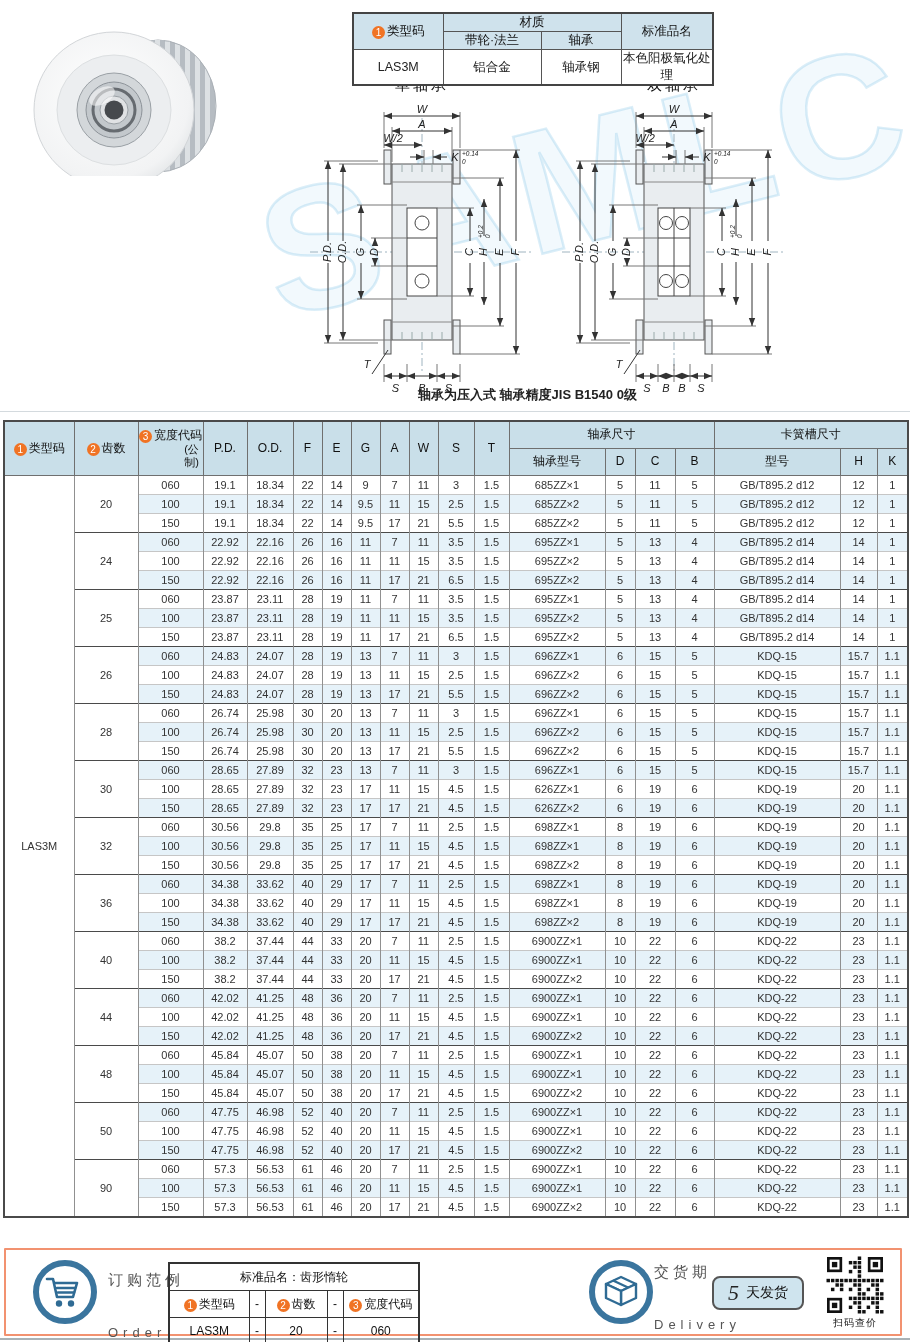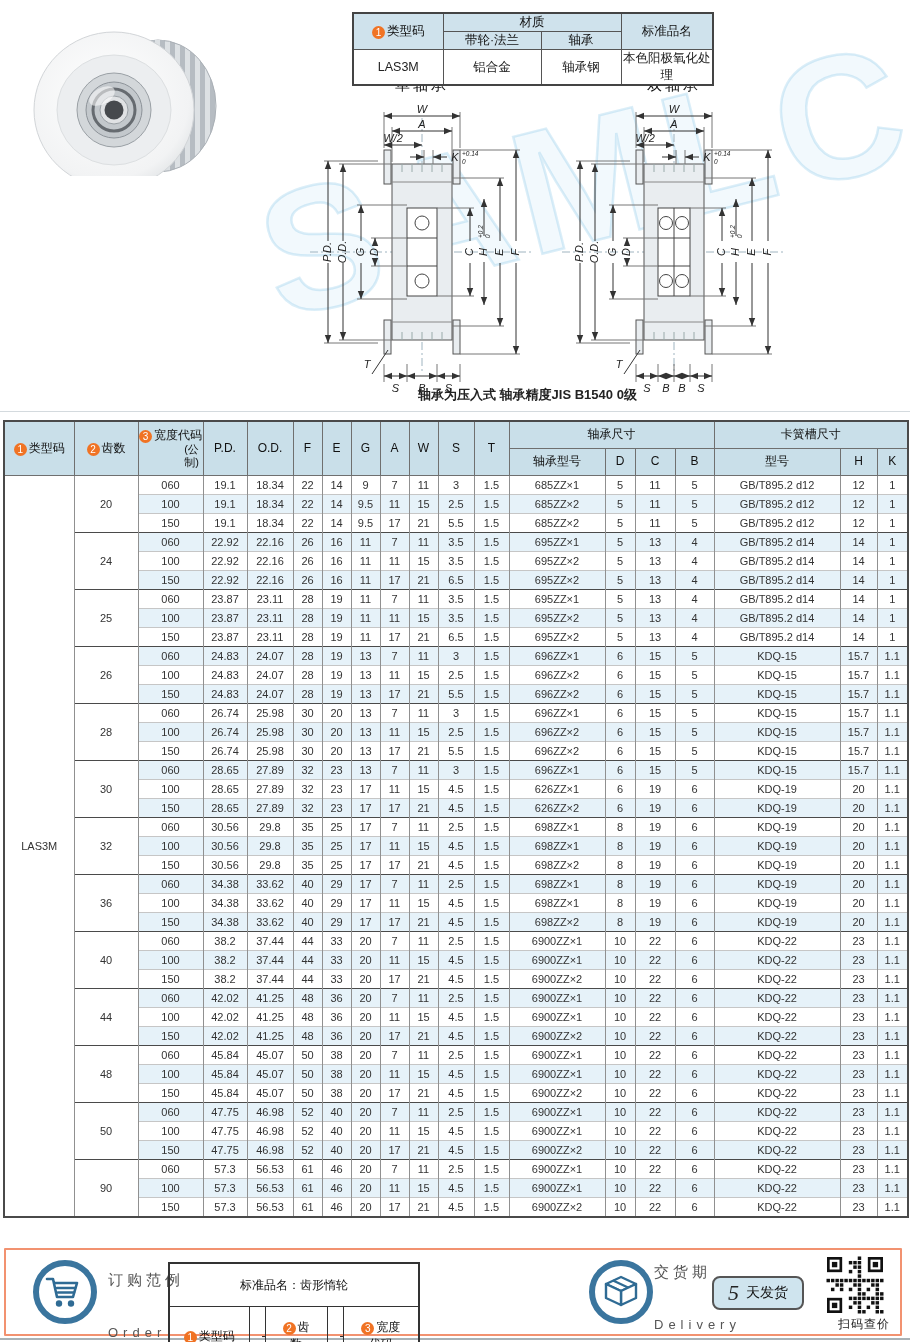--- a/index.html
+++ b/index.html
@@ -51,28 +51,28 @@
   .wsub{font-size:11px;padding-left:42px;}
 
   
   .footer{position:absolute;left:4px;top:1248px;width:894px;height:84px;
           border:2px solid #f29270;border-radius:1px;background:#fff;z-index:2;}
   .ftxt{position:absolute;font-size:15px;color:#555;letter-spacing:4px;line-height:1.35;white-space:nowrap;}
   .ften{font-size:13px;letter-spacing:5px;color:#555;margin-top:34px;}
   .order-table{position:absolute;left:162px;top:12px;width:250px;border-collapse:collapse;
                table-layout:fixed;border:2px solid #333;}
   .order-table td,.order-table th{border:1px solid #333;text-align:center;font-weight:normal;
-               font-size:12px;height:18px;padding:12px;color:#111;}
+               font-size:12px;height:18px;padding:4px;color:#111;}
   .days-box{position:absolute;left:706px;top:26px;width:88px;height:30px;background:#cfe4ee;
             border:2px solid #555;border-radius:8px;display:flex;align-items:center;
             justify-content:center;gap:7px;}
   .days-num{font-size:22px;font-style:italic;font-family:"Liberation Serif","DejaVu Serif",serif;color:#222;}
   .days-lbl{font-size:14px;color:#111;}
-  .qr-caption{position:absolute;left:814px;top:66px;width:70px;text-align:right;
-              font-size:12px;color:#222;letter-spacing:1px;}
+  .qr-caption{position:absolute;left:814px;top:66px;width:70px;text-align:center;
+              font-size:10px;color:#222;letter-spacing:1px;}
   .bottom-line{position:absolute;left:0;top:1338px;width:910px;height:2px;background:#a9b2b6;}
   svg text{user-select:none;}
 </style>
 </head>
 <body>
 
 <div class="page">
 
   <div class="wm wm1">SAMLC</div>
   <div class="wm wm2">SAMLC</div>

